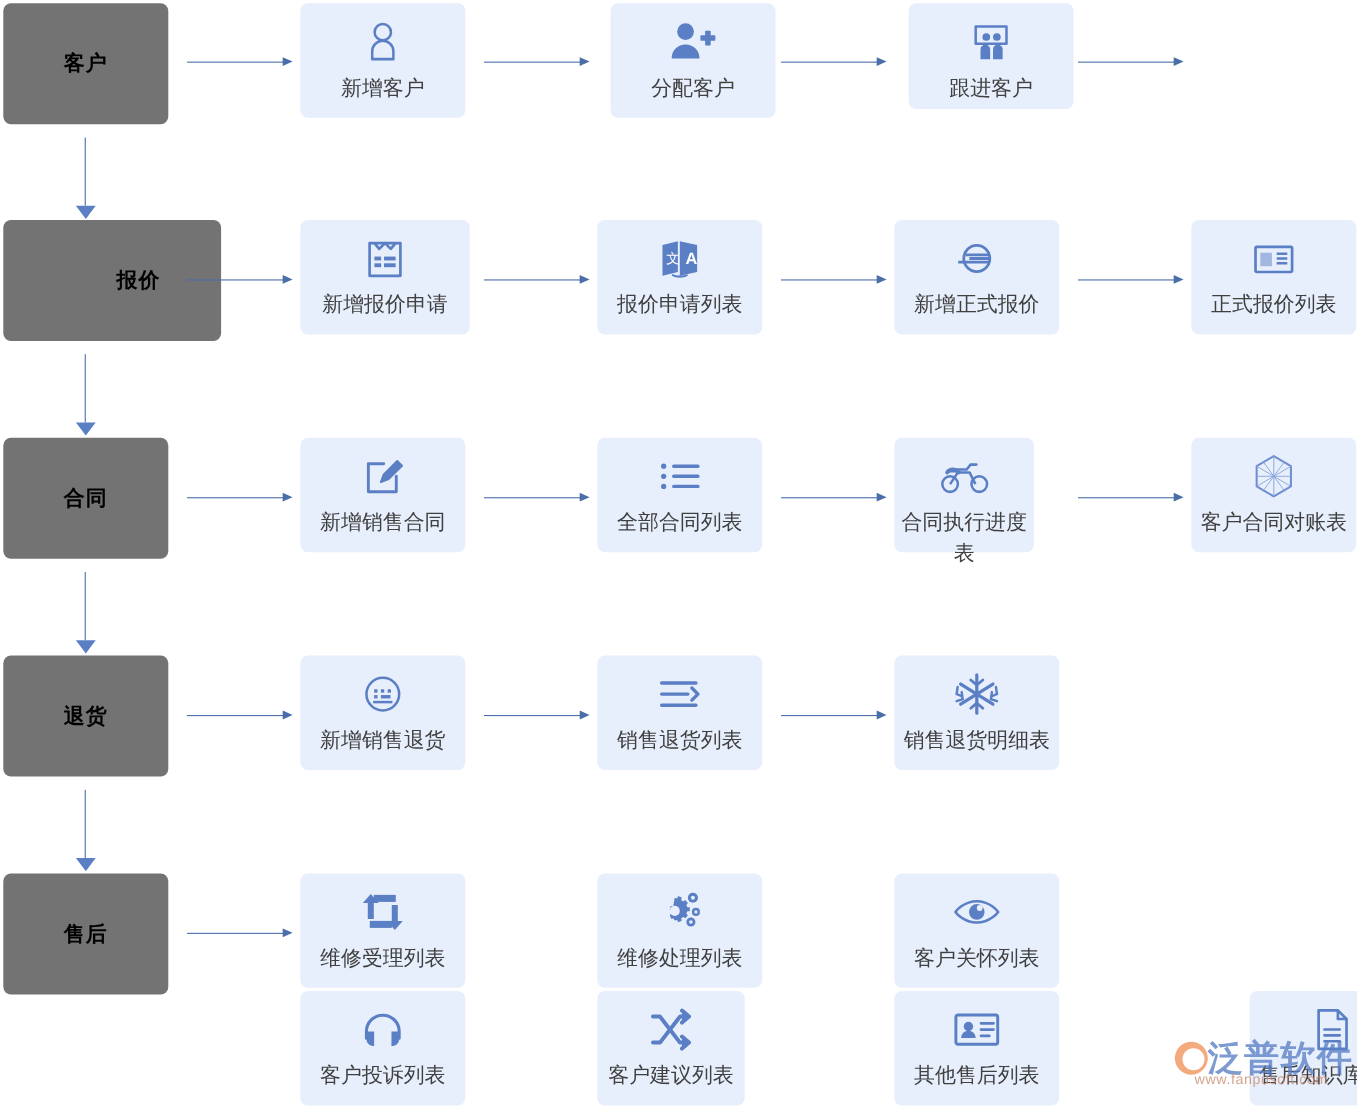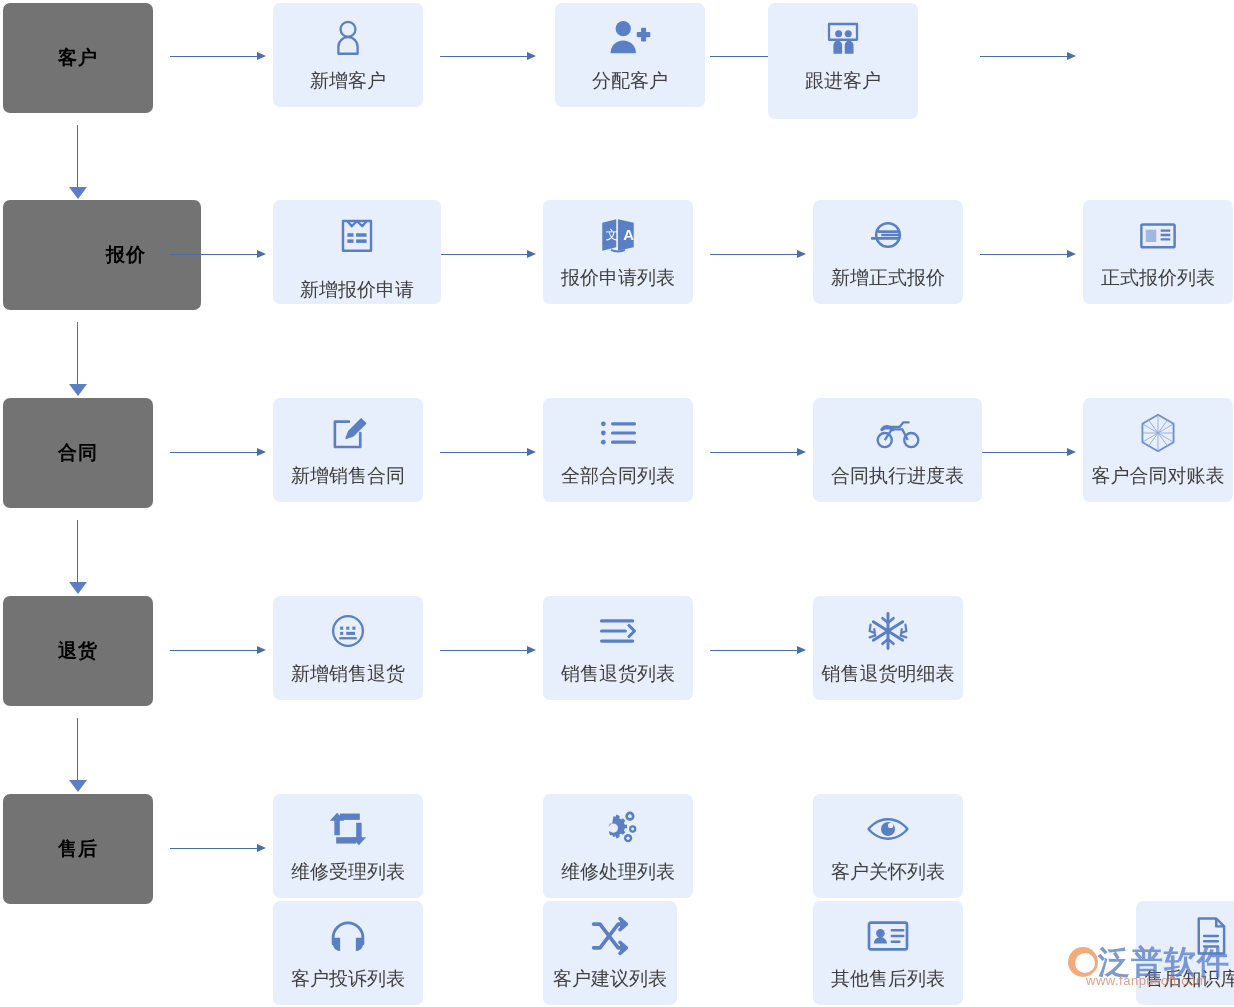--- a/index.html
+++ b/index.html
@@ -208,21 +208,21 @@
       <svg width="44" height="42" viewBox="0 0 52 48" fill="#5b7fc4">
         <circle cx="18" cy="13" r="9"></circle>
         <path d="M3 42c0-9 7-15 15-15s15 6 15 15z"></path>
         <rect x="34" y="17" width="16" height="6" rx="1"></rect>
         <rect x="39" y="12" width="6" height="16" rx="1"></rect>
       </svg>
     </span>
     <span class="card-label">分配客户</span>
   </div>
 
-  <div class="card" style="left:768px;top:3px;width:150px;height:116px;">
+  <div class="card" style="left:826px;top:3px;width:150px;height:96px;">
     <span class="card-icon">
       <svg width="44" height="42" viewBox="0 0 48 48" fill="none" stroke="#5b7fc4" stroke-width="2.6">
         <path d="M8 8h32v18H8z" stroke-linejoin="round"></path>
         <circle cx="19" cy="19" r="4" fill="#5b7fc4" stroke="none"></circle>
         <circle cx="30" cy="19" r="4" fill="#5b7fc4" stroke="none"></circle>
         <path d="M13 42V32a5 5 0 0 1 10 0v10z" fill="#5b7fc4" stroke="none"></path>
         <path d="M26 42V32a5 5 0 0 1 10 0v10z" fill="#5b7fc4" stroke="none"></path>
       </svg>
     </span>
     <span class="card-label">跟进客户</span>
@@ -248,21 +248,21 @@
   </div>
   <div class="h-arrow" style="left:710px;top:250px;width:96px;">
     <div class="shaft" style="width:88px;"></div>
       <div class="head"></div>
   </div>
   <div class="h-arrow" style="left:980px;top:250px;width:96px;">
     <div class="shaft" style="width:88px;"></div>
       <div class="head"></div>
   </div>
 
-  <div class="card" style="left:273px;top:200px;width:168px;height:104px;justify-content:space-between;">
+  <div class="card" style="left:273px;top:200px;width:154px;height:104px;">
     <span class="card-icon">
       <svg width="40" height="42" viewBox="0 0 44 48" fill="none" stroke="#5b7fc4" stroke-width="2.8">
         <path d="M6 8h32v34H6z" stroke-linejoin="round"></path>
         <path d="M11 8l5 6 6-6 6 6 5-6" stroke-linejoin="round"></path>
         <rect x="11" y="22" width="7" height="4" fill="#5b7fc4" stroke="none"></rect>
         <rect x="21" y="22" width="12" height="4" fill="#5b7fc4" stroke="none"></rect>
         <rect x="11" y="29" width="7" height="4" fill="#5b7fc4" stroke="none"></rect>
         <rect x="21" y="29" width="12" height="4" fill="#5b7fc4" stroke="none"></rect>
       </svg>
     </span>
@@ -344,21 +344,21 @@
       <svg width="44" height="38" viewBox="0 0 48 40" fill="none" stroke="#5b7fc4" stroke-width="3.4" stroke-linecap="round">
         <circle cx="8" cy="10" r="2.6" fill="#5b7fc4" stroke="none"></circle>
         <circle cx="8" cy="20" r="2.6" fill="#5b7fc4" stroke="none"></circle>
         <circle cx="8" cy="30" r="2.6" fill="#5b7fc4" stroke="none"></circle>
         <path d="M18 10h24M18 20h24M18 30h24"></path>
       </svg>
     </span>
     <span class="card-label">全部合同列表</span>
   </div>
 
-  <div class="card" style="left:813px;top:398px;width:169px;height:104px;align-items:center;">
+  <div class="card" style="left:813px;top:398px;width:127px;height:104px;align-items:center;">
     <span class="card-icon">
       <svg width="48" height="36" viewBox="0 0 52 40" fill="none" stroke="#5b7fc4" stroke-width="2.6">
         <circle cx="11" cy="28" r="8"></circle>
         <circle cx="41" cy="28" r="8"></circle>
         <path d="M11 28l8-12h12l6 12" stroke-linejoin="round"></path>
         <path d="M18 13h10l4-5h6" stroke-linecap="round"></path>
         <path d="M20 16c-4-4-9-4-12 0" fill="#5b7fc4" stroke="#5b7fc4" stroke-width="4" stroke-linecap="round"></path>
       </svg>
     </span>
     <span class="card-label">合同执行进度表</span>

